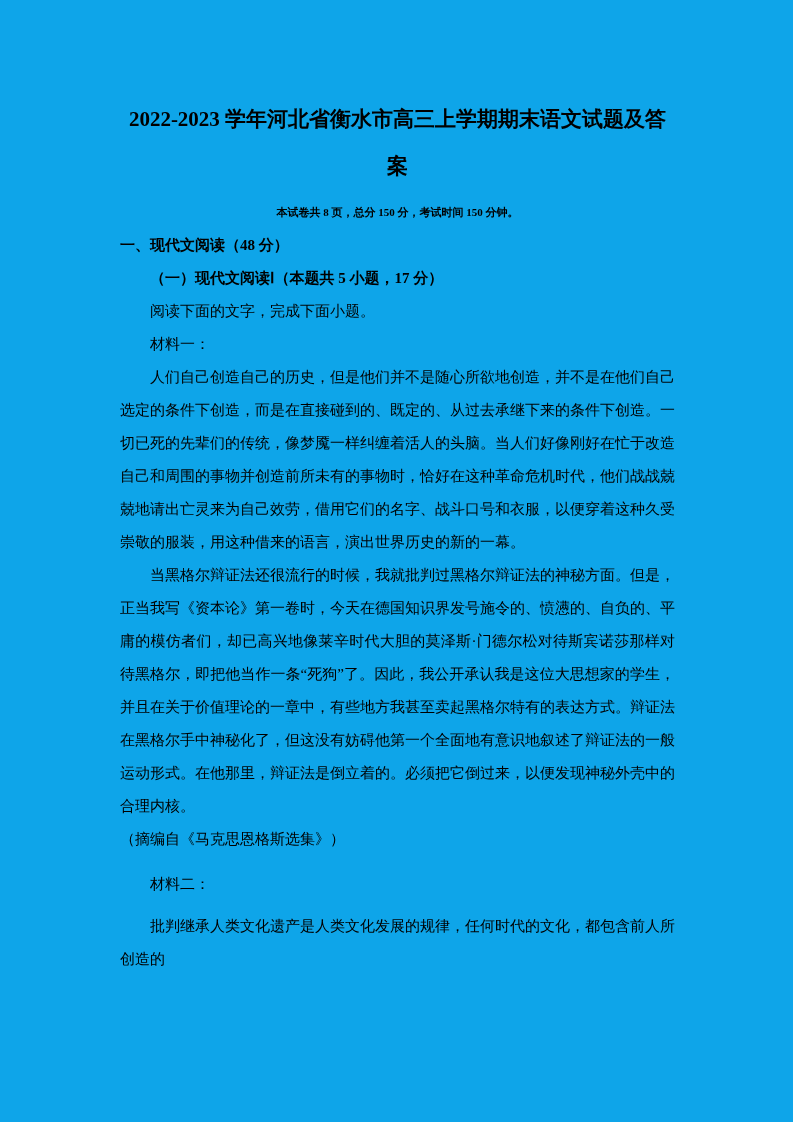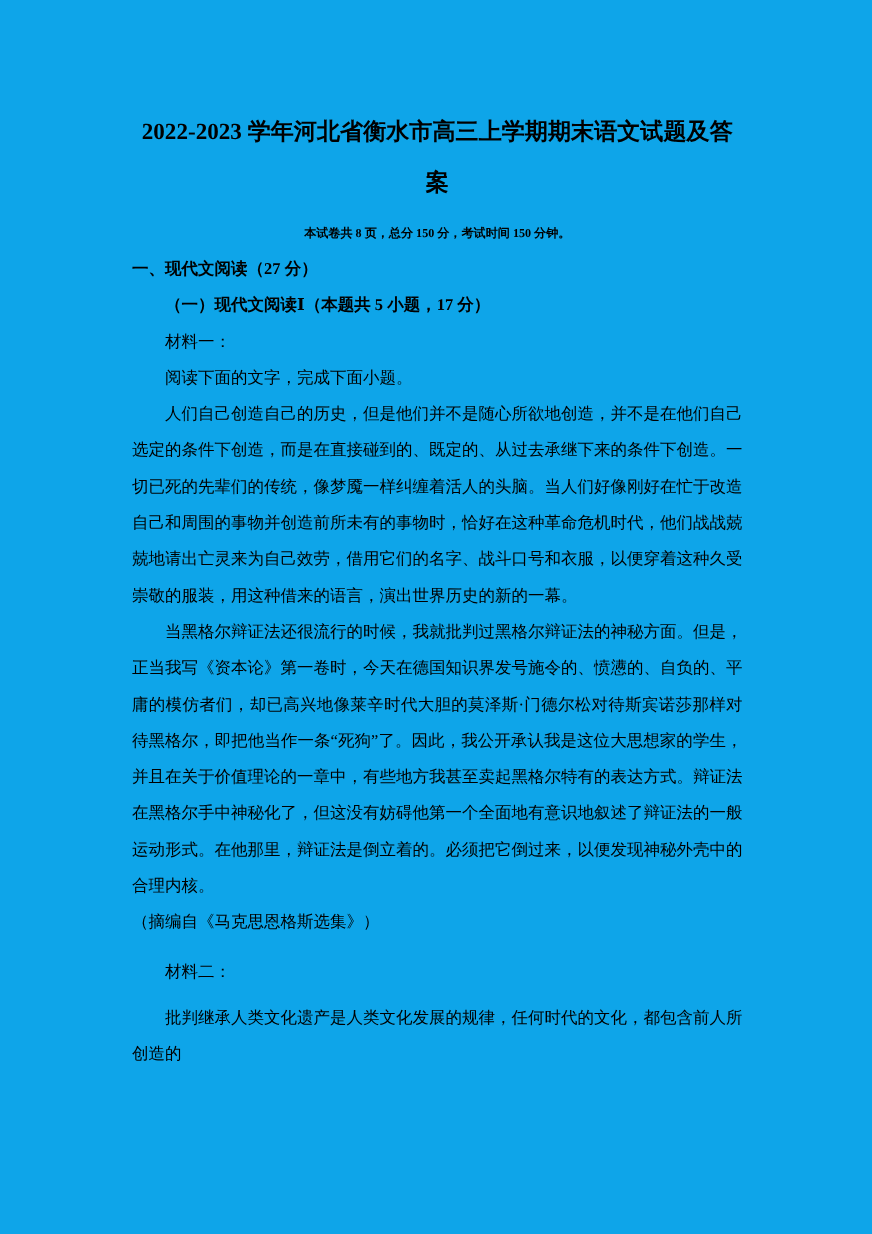--- a/index.html
+++ b/index.html
@@ -36,47 +36,48 @@
     font-size: 15px;
     line-height: 33px;
     margin: 0;
     text-align: justify;
   }
   .heading {
     font-weight: bold;
   }
   .indent {
     text-indent: 2em;
+    font-family: Liberation Serif, serif;
   }
   .source {
     text-align: left;
   }
   .gap-top {
     margin-top: 12px;
   }
   .gap-top-sm {
     margin-top: 9px;
   }
 </style>
 </head>
 <body>
 
 <div class="page">
 
   <h1 class="title">2022-2023 学年河北省衡水市高三上学期期末语文试题及答案</h1>
 
   <p class="exam-info">本试卷共 8 页，总分 150 分，考试时间 150 分钟。</p>
 
-  <p class="body-line heading">一、现代文阅读（27 分）</p>
+  <p class="body-line heading">一、现代文阅读（48 分）</p>
 
   <p class="body-line heading indent">（一）现代文阅读Ⅰ（本题共 5 小题，17 分）</p>
 
+  <p class="body-line indent">阅读下面的文字，完成下面小题。</p>
+
   <p class="body-line indent">材料一：</p>
-
-  <p class="body-line indent">阅读下面的文字，完成下面小题。</p>
 
   <p class="body-line indent">人们自己创造自己的历史，但是他们并不是随心所欲地创造，并不是在他们自己选定的条件下创造，而是在直接碰到的、既定的、从过去承继下来的条件下创造。一切已死的先辈们的传统，像梦魇一样纠缠着活人的头脑。当人们好像刚好在忙于改造自己和周围的事物并创造前所未有的事物时，恰好在这种革命危机时代，他们战战兢兢地请出亡灵来为自己效劳，借用它们的名字、战斗口号和衣服，以便穿着这种久受崇敬的服装，用这种借来的语言，演出世界历史的新的一幕。</p>
 
   <p class="body-line indent">当黑格尔辩证法还很流行的时候，我就批判过黑格尔辩证法的神秘方面。但是，正当我写《资本论》第一卷时，今天在德国知识界发号施令的、愤懑的、自负的、平庸的模仿者们，却已高兴地像莱辛时代大胆的莫泽斯·门德尔松对待斯宾诺莎那样对待黑格尔，即把他当作一条“死狗”了。因此，我公开承认我是这位大思想家的学生，并且在关于价值理论的一章中，有些地方我甚至卖起黑格尔特有的表达方式。辩证法在黑格尔手中神秘化了，但这没有妨碍他第一个全面地有意识地叙述了辩证法的一般运动形式。在他那里，辩证法是倒立着的。必须把它倒过来，以便发现神秘外壳中的合理内核。</p>
 
   <p class="body-line source">（摘编自《马克思恩格斯选集》）</p>
 
   <p class="body-line indent gap-top">材料二：</p>
 
 

